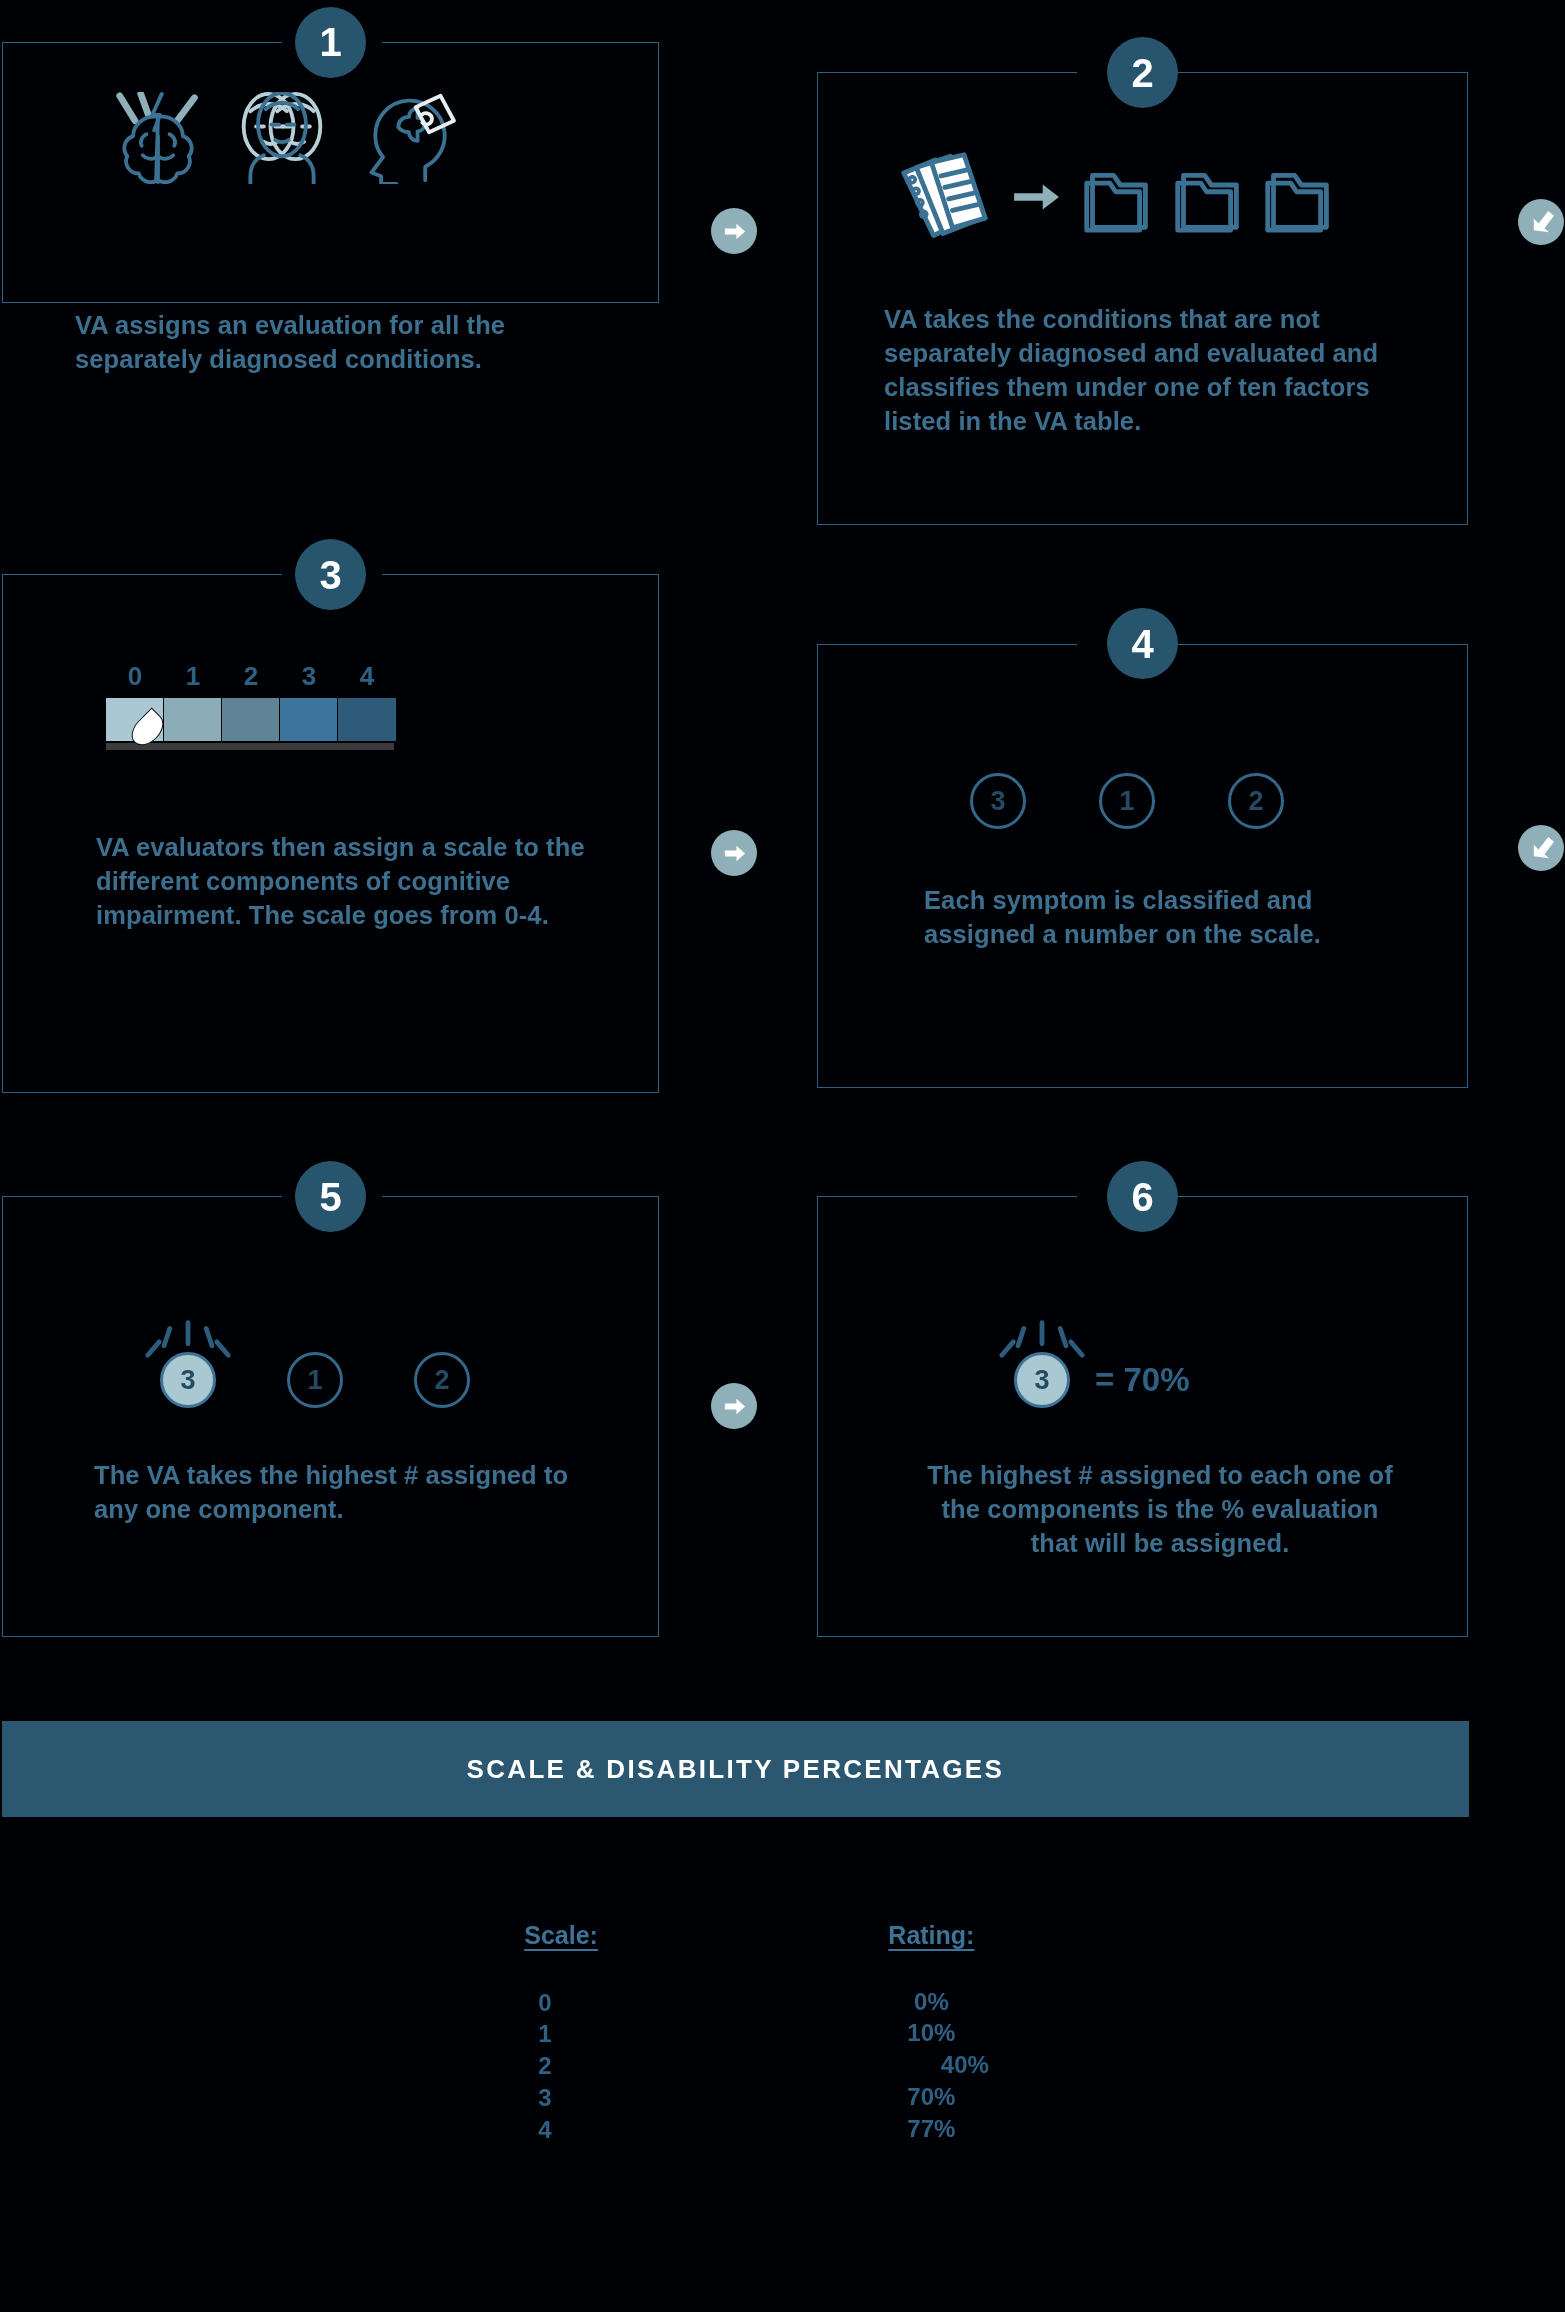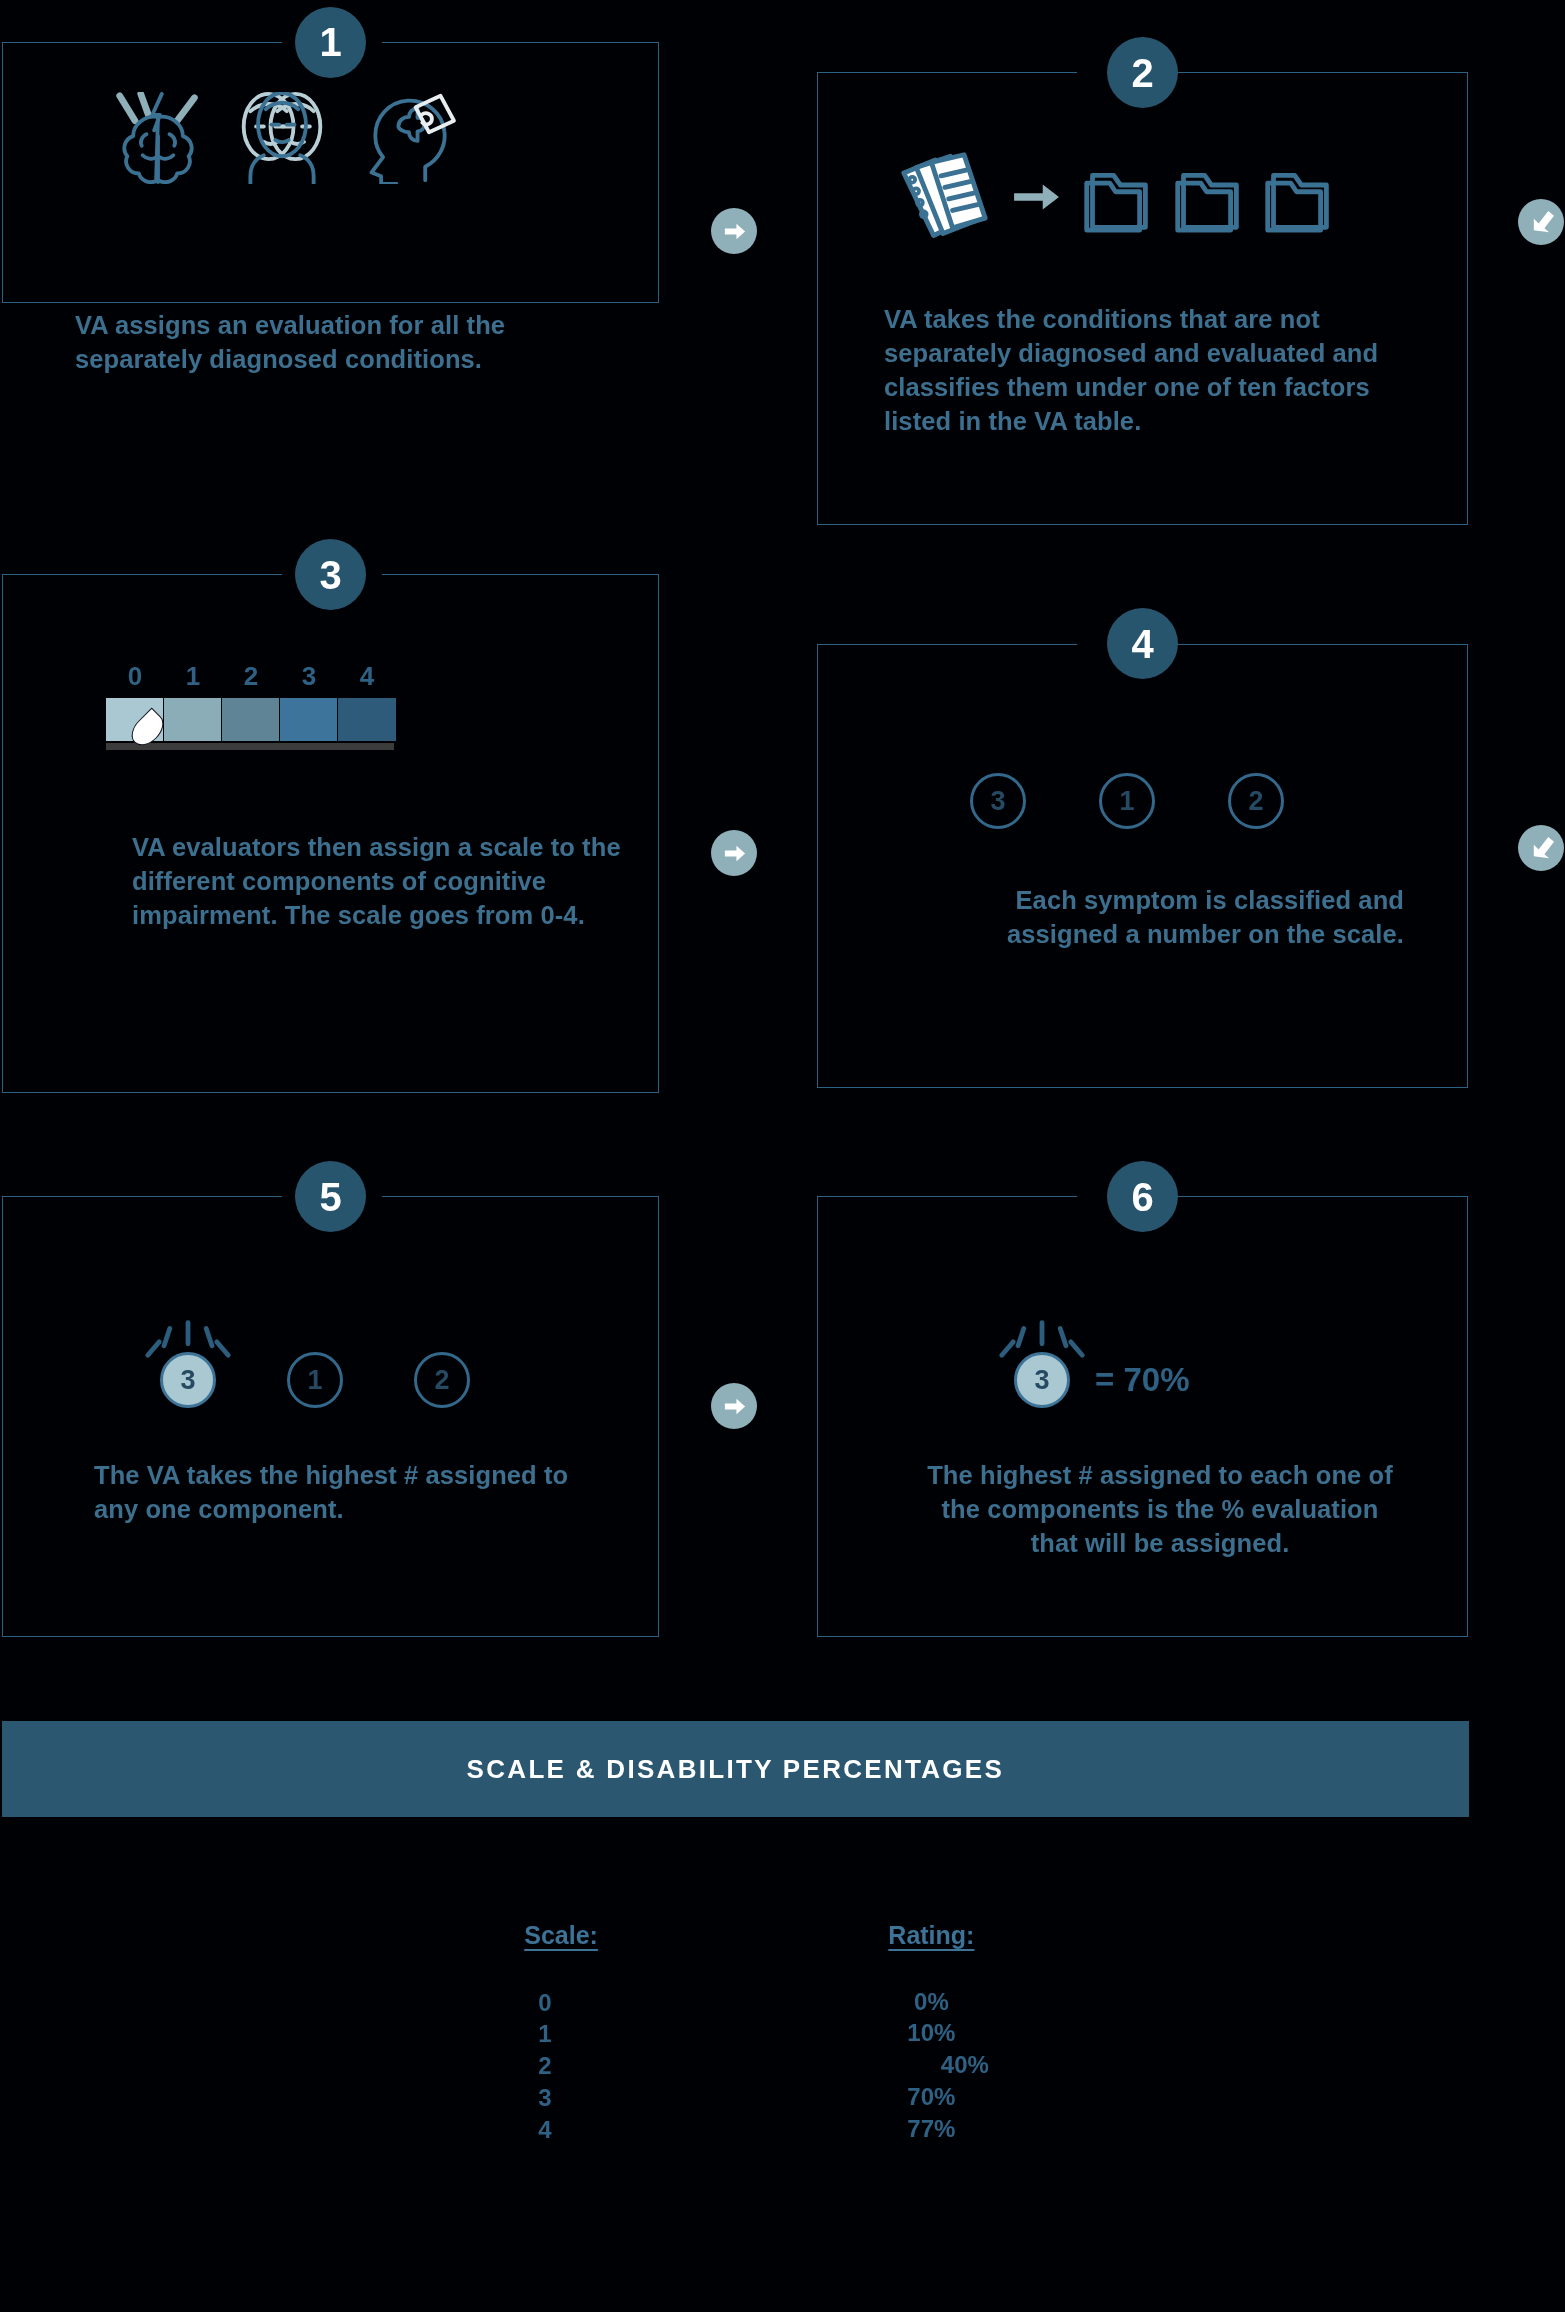--- a/index.html
+++ b/index.html
@@ -287,21 +287,21 @@
       <div class="scale-seg" style="background:#a9c8d1;"></div>
       <div class="scale-seg" style="background:#8aadb7;"></div>
       <div class="scale-seg" style="background:#5e8496;"></div>
       <div class="scale-seg" style="background:#3c749b;"></div>
       <div class="scale-seg" style="background:#2e5b7a;border-right:none;"></div>
     </div>
     <div class="scale-track"></div>
     <div class="scale-pin"></div>
   </div>
 
-  <div class="panel-caption" style="left:96px;top:831px;width:490px;margin-left:36px;">
+  <div class="panel-caption" style="left:96px;top:831px;width:490px;">
     <span>VA evaluators then assign a scale to the different components of cognitive impairment. The scale goes from 0-4.</span>
   </div>
 
   <div class="connector" style="left:711px;top:830px;">
     <span>
       <svg width="27" height="27" viewBox="0 0 28 28">
           <path d="M4 11 h12 v-5 l9 8 l-9 8 v-5 h-12 z" fill="#ffffff"></path>
         </svg>
     </span>
   </div>
@@ -318,21 +318,21 @@
       <span>3</span>
     </div>
     <div class="circ">
       <span>1</span>
     </div>
     <div class="circ">
       <span>2</span>
     </div>
   </div>
 
-  <div class="panel-caption" style="left:924px;top:884px;width:480px;text-align:right;">
+  <div class="panel-caption" style="left:924px;top:884px;width:480px;text-align:left;">
     <span>Each symptom is classified and assigned a number on the scale.</span>
   </div>
 
   <div class="connector" style="left:1518px;top:825px;">
     <span>
       <svg width="27" height="27" viewBox="0 0 28 28">
         <path d="M6 22 l0 -12 l5 5 l10 -13 l6 5 l-10 13 l5 4 z" fill="#ffffff"></path>
       </svg>
     </span>
   </div>

